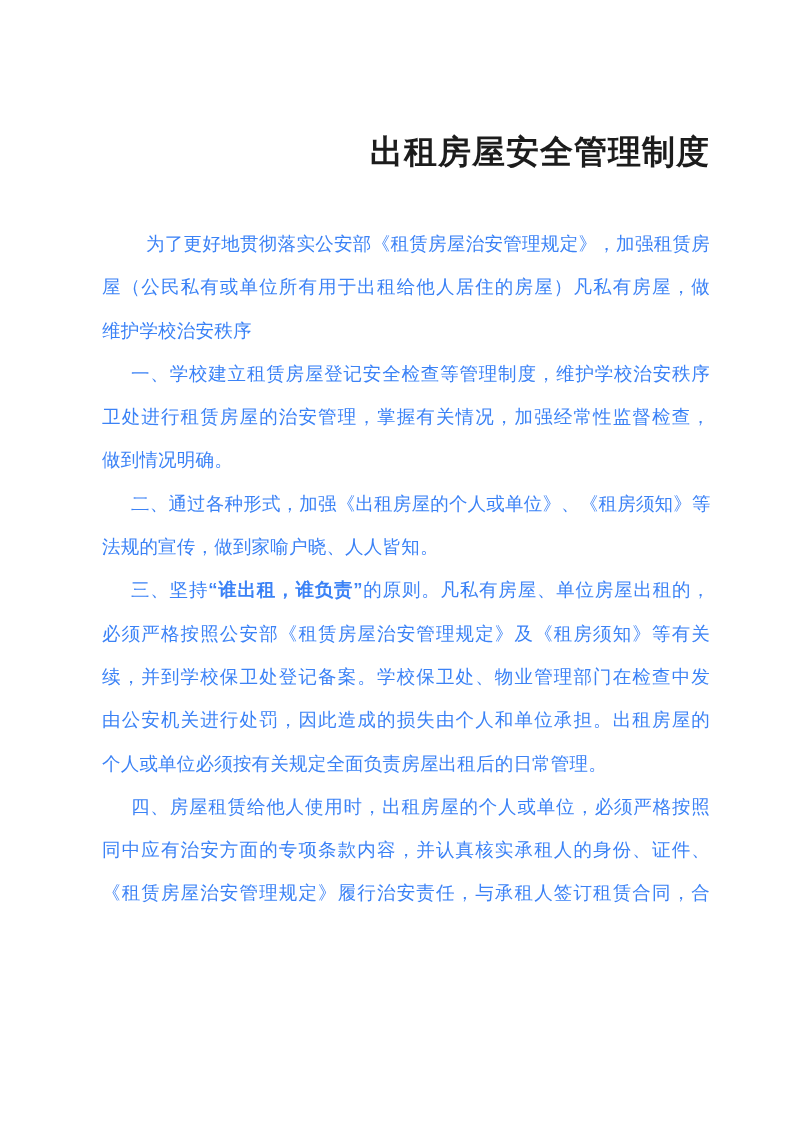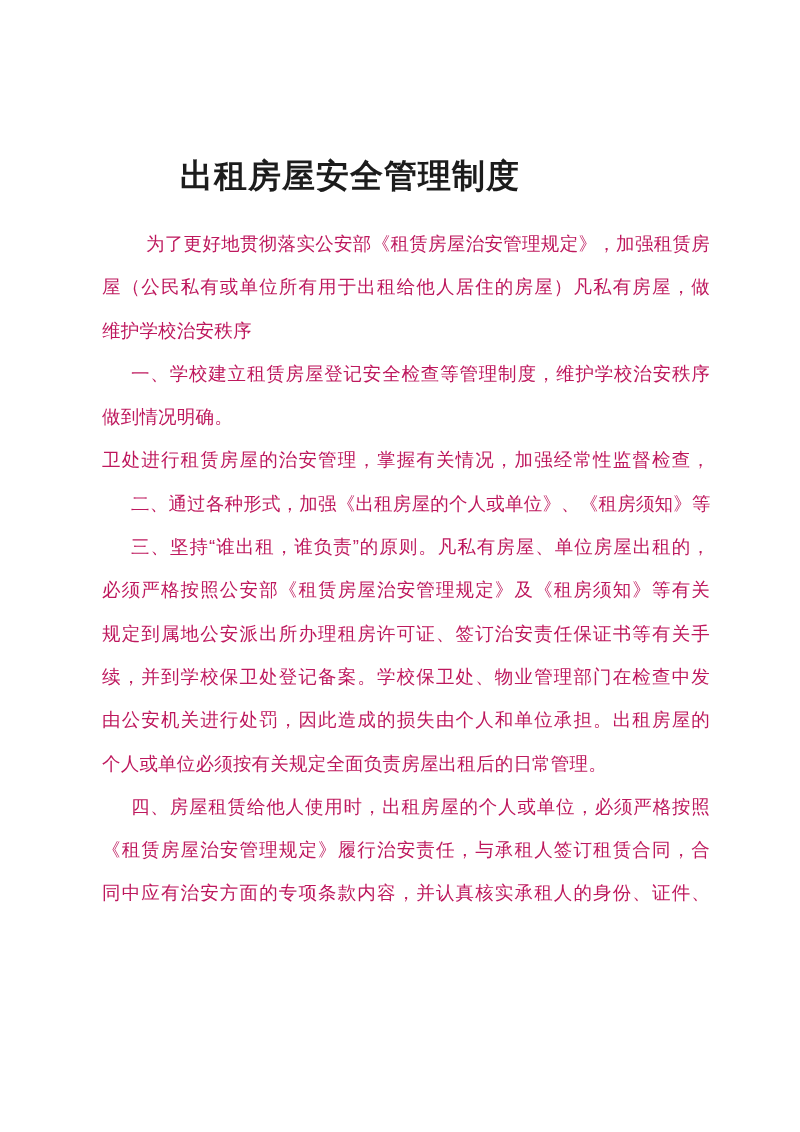--- a/index.html
+++ b/index.html
@@ -15,82 +15,81 @@
     overflow: hidden;
     font-family: "Liberation Sans", sans-serif;
   }
   .doc-title {
     position: absolute;
     top: 130px;
     left: 102px;
     width: 608px;
     box-sizing: border-box;
     padding-left: 78px;
-    text-align: left;
+    text-align: right;
     font-family: "Liberation Serif", serif;
     font-weight: 700;
     font-size: 33px;
     line-height: 44px;
     letter-spacing: 1px;
     color: #1c1c1c;
     white-space: nowrap;
-    margin-top: 24px;
   }
   .doc-body {
     position: absolute;
     top: 222px;
     left: 102px;
     width: 608px;
-    color: #be185d;
+    color: #3b82f6;
     font-size: 18.5px;
     font-weight: 400;
   }
   .line {
     height: 43.3px;
     line-height: 43.3px;
     white-space: nowrap;
     text-align: justify;
     text-align-last: justify;
     text-justify: inter-character;
     letter-spacing: 0.2px;
   }
   .line.last {
     text-align-last: left;
   }
   .ind2 { padding-left: 44px; }
   .ind1 { padding-left: 29px; }
-  .bold { font-weight: 400; }
+  .bold { font-weight: 700; }
 </style>
 </head>
 <body>
 
 <div class="page">
 
   <div class="doc-title">出租房屋安全管理制度</div>
 
   <div class="doc-body">
 
     <div class="line ind2">为了更好地贯彻落实公安部《租赁房屋治安管理规定》，加强租赁房</div>
     <div class="line">屋（公民私有或单位所有用于出租给他人居住的房屋）凡私有房屋，做</div>
     <div class="line last">维护学校治安秩序</div>
 
     <div class="line ind1">一、学校建立租赁房屋登记安全检查等管理制度，维护学校治安秩序</div>
+    <div class="line">卫处进行租赁房屋的治安管理，掌握有关情况，加强经常性监督检查，</div>
     <div class="line last">做到情况明确。</div>
-    <div class="line">卫处进行租赁房屋的治安管理，掌握有关情况，加强经常性监督检查，</div>
 
     <div class="line ind1">二、通过各种形式，加强《出租房屋的个人或单位》、《租房须知》等</div>
+    <div class="line last">法规的宣传，做到家喻户晓、人人皆知。</div>
 
     <div class="line ind1">
       <span>三、坚持</span><span class="bold">“谁出租，谁负责”</span><span>的原则。凡私有房屋、单位房屋出租的，</span>
     </div>
     <div class="line">必须严格按照公安部《租赁房屋治安管理规定》及《租房须知》等有关</div>
-    <div class="line">规定到属地公安派出所办理租房许可证、签订治安责任保证书等有关手</div>
     <div class="line">续，并到学校保卫处登记备案。学校保卫处、物业管理部门在检查中发</div>
     <div class="line">由公安机关进行处罚，因此造成的损失由个人和单位承担。出租房屋的</div>
     <div class="line last">个人或单位必须按有关规定全面负责房屋出租后的日常管理。</div>
 
     <div class="line ind1">四、房屋租赁给他人使用时，出租房屋的个人或单位，必须严格按照</div>
+    <div class="line">同中应有治安方面的专项条款内容，并认真核实承租人的身份、证件、</div>
     <div class="line">《租赁房屋治安管理规定》履行治安责任，与承租人签订租赁合同，合</div>
-    <div class="line">同中应有治安方面的专项条款内容，并认真核实承租人的身份、证件、</div>
 
   </div>
 
 </div>
 
 </body></html>

